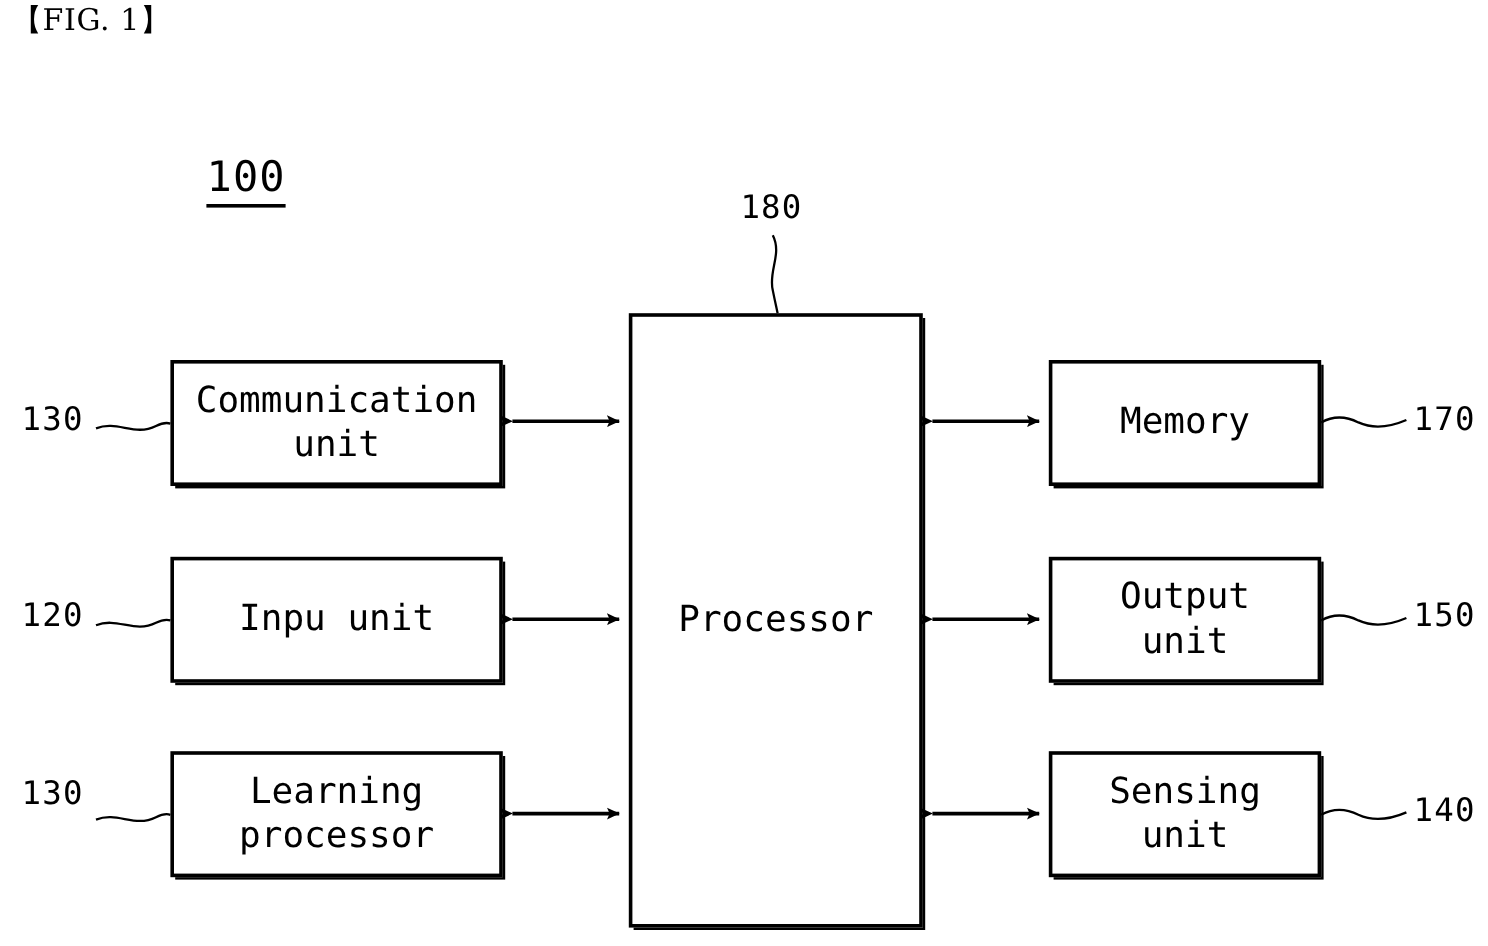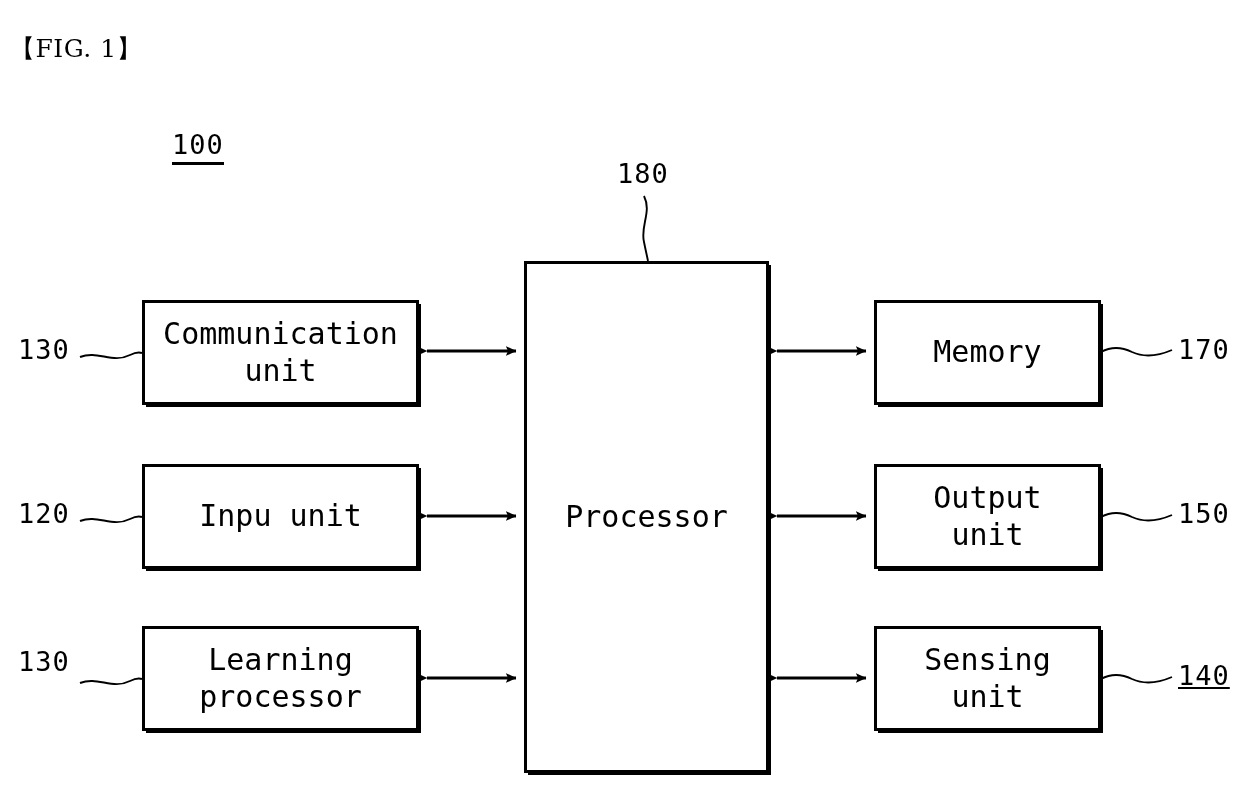--- a/index.html
+++ b/index.html
@@ -14,35 +14,35 @@
     background: #ffffff;
     overflow: hidden;
     font-family: "DejaVu Sans Mono", "Liberation Mono", monospace;
     color: #000000;
   }
 
   
   .fig-title {
     position: absolute;
     left: 10px;
-    top: 36px;
+    top: 4px;
     font-family: "DejaVu Serif", "Liberation Serif", serif;
     font-size: 25px;
     line-height: 1;
     letter-spacing: 0.5px;
     white-space: pre;
     color: #000;
   }
 
   
   .sys-ref {
     position: absolute;
     left: 172px;
     top: 131px;
-    font-size: 27px;
+    font-size: 35px;
     line-height: 1;
     letter-spacing: 1px;
     border-bottom: 3px solid #000;
     padding-bottom: 4px;
     white-space: pre;
   }
 
   
   .block {
     position: absolute;
@@ -85,21 +85,21 @@
     font-size: 27px;
     line-height: 1;
     letter-spacing: 1px;
     white-space: pre;
   }
   .ref-110 { left: 18px;   top: 336px; }
   .ref-120 { left: 18px;   top: 500px; }
   .ref-130 { left: 18px;   top: 648px; }
   .ref-170 { left: 1178px; top: 336px; }
   .ref-150 { left: 1178px; top: 500px; }
-  .ref-140 { left: 1178px; top: 662px; text-decoration: underline; }
+  .ref-140 { left: 1178px; top: 662px; }
   .ref-180 { left: 617px;  top: 160px; }
 
   
   .overlay {
     position: absolute;
     left: 0;
     top: 0;
     width: 1240px;
     height: 788px;
     pointer-events: none;

